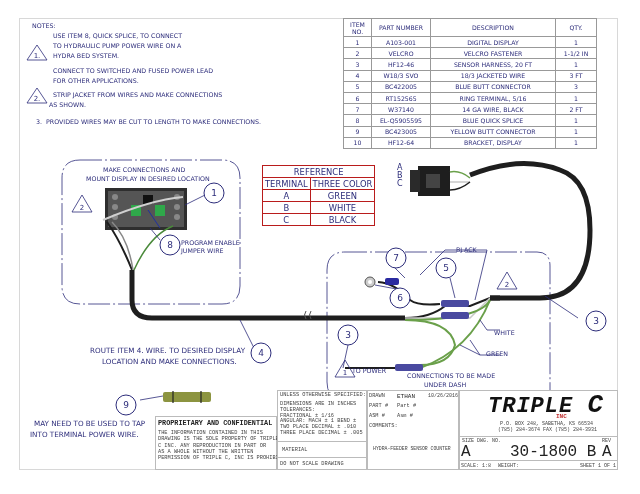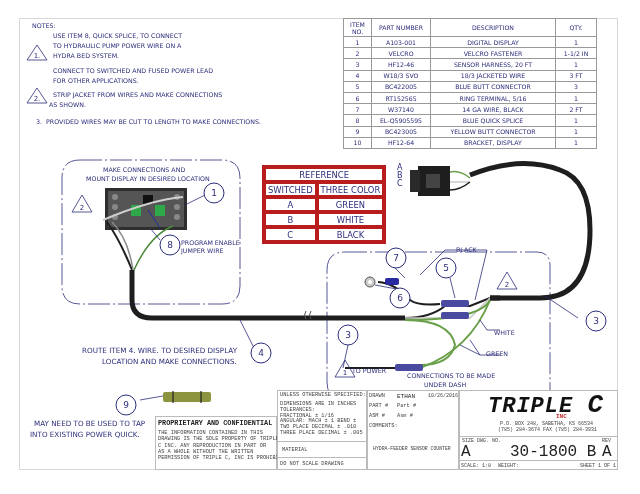--- a/index.html
+++ b/index.html
@@ -5,21 +5,21 @@
   html,body{margin:0;padding:0;background:#fff;}
   body{width:640px;height:494px;position:relative;overflow:hidden;font-family:"DejaVu Sans",sans-serif;color:#2c2c7a;}
   .frame{position:absolute;left:19px;top:18px;width:599px;height:452px;border:1px solid #d8d8d8;box-sizing:border-box;}
   .notes{position:absolute;left:30px;top:21px;font-size:6.3px;line-height:10px;color:#2c2c7a;}
   .notes .n{position:absolute;white-space:nowrap;}
   svg.draw{position:absolute;left:0;top:0;}
   .bom{position:absolute;left:343px;top:18px;border-collapse:collapse;font-size:6.2px;color:#2c2c7a;}
   .bom td,.bom th{border:1px solid #999;text-align:center;padding:0;height:10.2px;font-weight:normal;}
   .bom th{height:17px;line-height:7px;}
   .ref{position:absolute;left:262px;top:165px;border-collapse:collapse;font-size:8.4px;color:#2c2c7a;}
-  .ref td{border:4px solid #b91c1c;text-align:center;height:11px;padding:0 2px;}
+  .ref td{border:1px solid #b91c1c;text-align:center;height:11px;padding:0 2px;}
   .lbl{position:absolute;font-size:6.3px;color:#2c2c7a;white-space:nowrap;}
   .big{font-size:7.2px;line-height:11px;}
   .tb{position:absolute;font-family:Liberation Mono, monospace;color:#444;white-space:nowrap;}
   .tbbox{position:absolute;border:1px solid #bbb;box-sizing:border-box;background:#fff;}
 </style>
 </head>
 <body>
 
 <div class="frame"></div>
 
@@ -222,21 +222,21 @@
     <text x="126" y="408">9</text>
   </g>
 </svg>
 
 <table class="ref">
   <tbody>
       <tr>
         <td colspan="2">REFERENCE</td>
       </tr>
   <tr>
-        <td>SWITCHED</td>
+        <td>TERMINAL</td>
         <td>THREE COLOR</td>
       </tr>
   <tr>
         <td>A</td>
         <td>GREEN</td>
       </tr>
   <tr>
         <td>B</td>
         <td>WHITE</td>
       </tr>
@@ -250,24 +250,24 @@
 <div class="lbl" style="left:397px;top:164px;font-size:8px;line-height:8px">
   <div>A</div>
     <div>B</div>
     <div>C</div>
 </div>
 
 <div class="lbl" style="left:103px;top:166px">MAKE CONNECTIONS AND</div>
 <div class="lbl" style="left:86px;top:175px">MOUNT DISPLAY IN DESIRED LOCATION</div>
 <div class="lbl" style="left:181px;top:239px">PROGRAM ENABLE</div>
 <div class="lbl" style="left:181px;top:247px">JUMPER WIRE</div>
-<div class="lbl big" style="left:82px;top:345px">ROUTE ITEM 4. WIRE. TO DESIRED DISPLAY</div>
+<div class="lbl big" style="left:90px;top:345px">ROUTE ITEM 4. WIRE. TO DESIRED DISPLAY</div>
 <div class="lbl big" style="left:102px;top:356px">LOCATION AND MAKE CONNECTIONS.</div>
 <div class="lbl big" style="left:34px;top:418px">MAY NEED TO BE USED TO TAP</div>
-<div class="lbl big" style="left:30px;top:429px">INTO EXISTING POWER QUICK.</div>
+<div class="lbl big" style="left:30px;top:429px">INTO TERMINAL POWER WIRE.</div>
 <div class="lbl" style="left:456px;top:246px">BLACK</div>
 <div class="lbl" style="left:494px;top:329px">WHITE</div>
 <div class="lbl" style="left:486px;top:350px">GREEN</div>
 <div class="lbl" style="left:352px;top:367px">TO POWER</div>
 <div class="lbl" style="left:407px;top:372px">CONNECTIONS TO BE MADE</div>
 <div class="lbl" style="left:424px;top:381px">UNDER DASH</div>
 
 <div class="tbbox" style="left:155px;top:416px;width:122px;height:54px"></div>
 <div class="tb" style="left:158px;top:419px;font-size:6.8px;font-weight:bold;color:#222">PROPRIETARY AND CONFIDENTIAL</div>
 <div class="tb" style="left:158px;top:430px;font-size:5.3px;line-height:6.3px">

